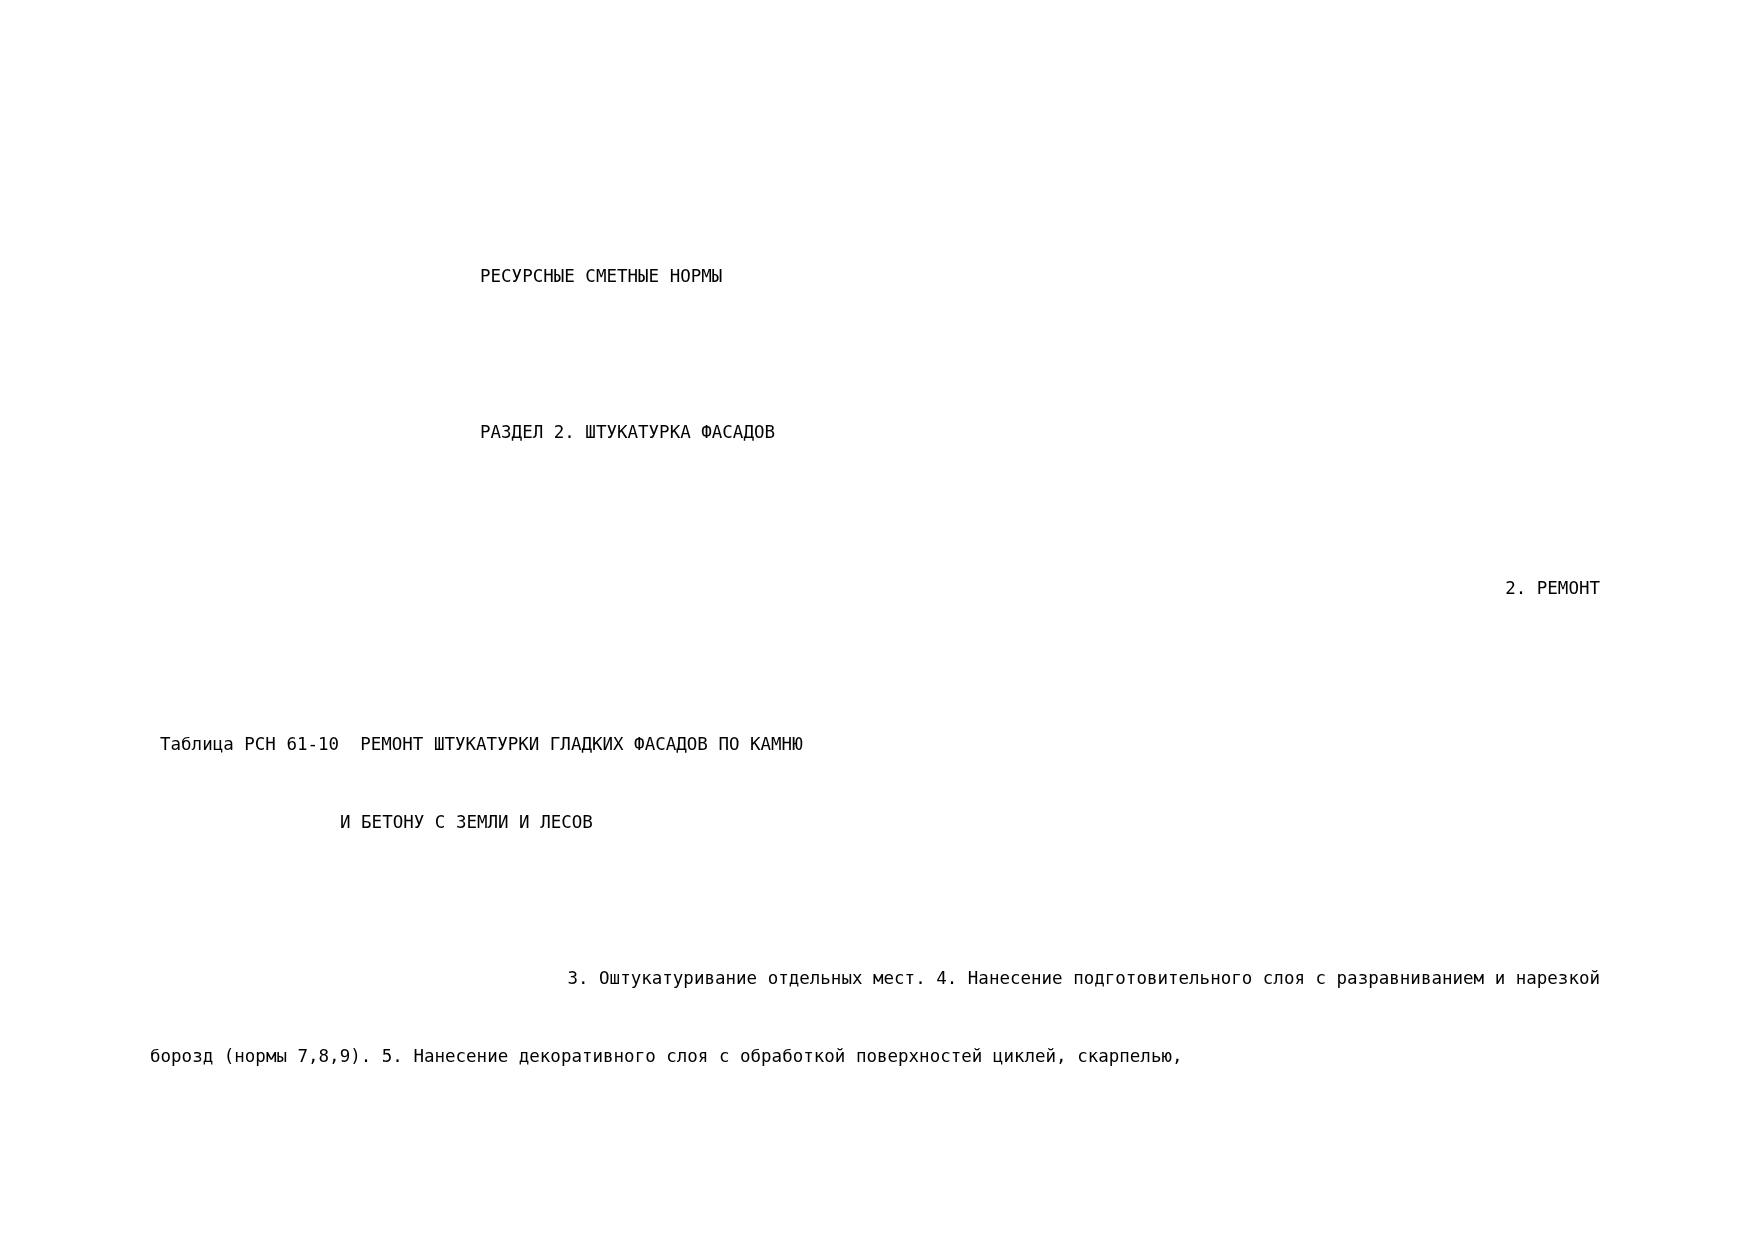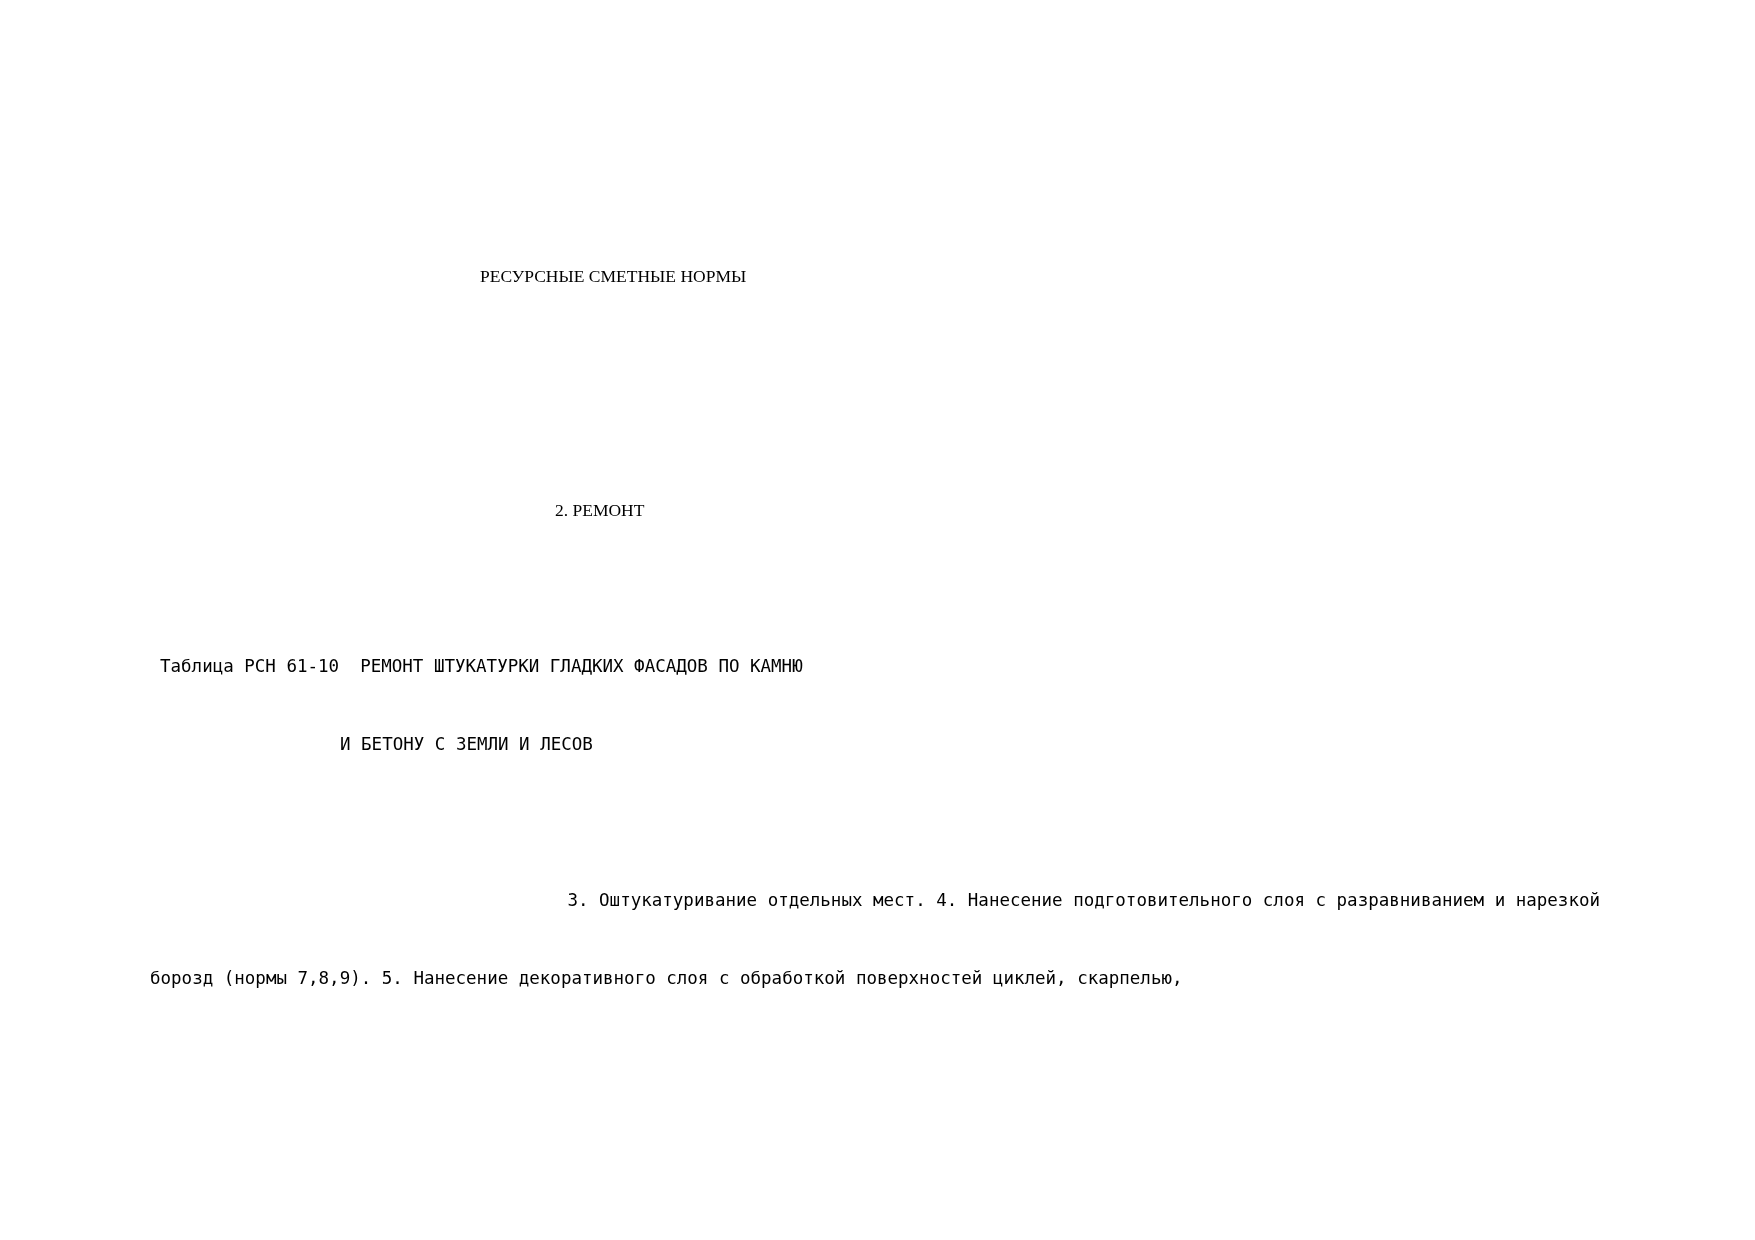--- a/index.html
+++ b/index.html
@@ -36,33 +36,33 @@
   }
   .line {
     white-space: pre;
     min-height: 26px;
   }
   .blank {
     min-height: 26px;
   }
   .title-line {
     white-space: pre;
-    font-family: Liberation Serif, serif;
   }
 </style>
 </head>
 <body>
 
 <div class="page">
   <div class="doc">
 
     <div class="line title-line" style="padding-left: 330px;">РЕСУРСНЫЕ СМЕТНЫЕ НОРМЫ</div>
     <div class="blank"> </div>
+    <div class="line title-line" style="padding-left: 330px;">РАЗДЕЛ 2. ШТУКАТУРКА ФАСАДОВ</div>
     <div class="blank"> </div>
-    <div class="line title-line" style="padding-left: 405px;">2. РЕМОНТ</div>
+    <div class="line title-line" style="padding-left: 405px; text-align: right;">2. РЕМОНТ</div>
     <div class="blank"> </div>
     <div class="line" style="padding-left: 10px;">Таблица РСН 61-10  РЕМОНТ ШТУКАТУРКИ ГЛАДКИХ ФАСАДОВ ПО КАМНЮ</div>
     <div class="line" style="padding-left: 190px;">И БЕТОНУ С ЗЕМЛИ И ЛЕСОВ</div>
     <div class="blank"> </div>
     <div class="line" style="padding-left: 0px; text-align: right;">3. Оштукатуривание отдельных мест. 4. Нанесение подготовительного слоя с разравниванием и нарезкой</div>
     <div class="line" style="padding-left: 0px;">борозд (нормы 7,8,9). 5. Нанесение декоративного слоя с обработкой поверхностей циклей, скарпелью,</div>
     
     
     
     

